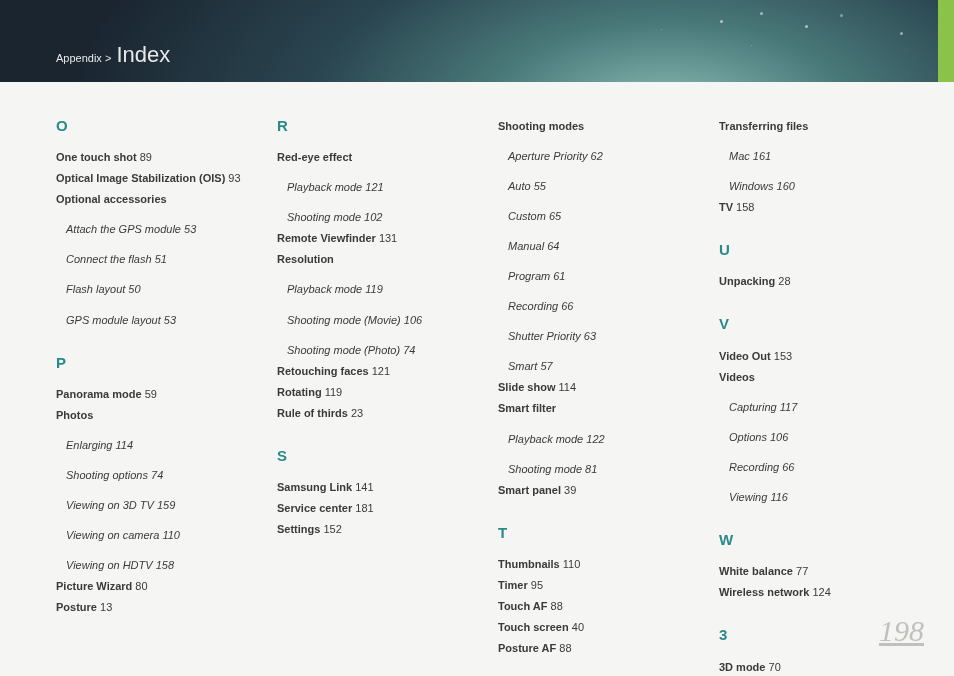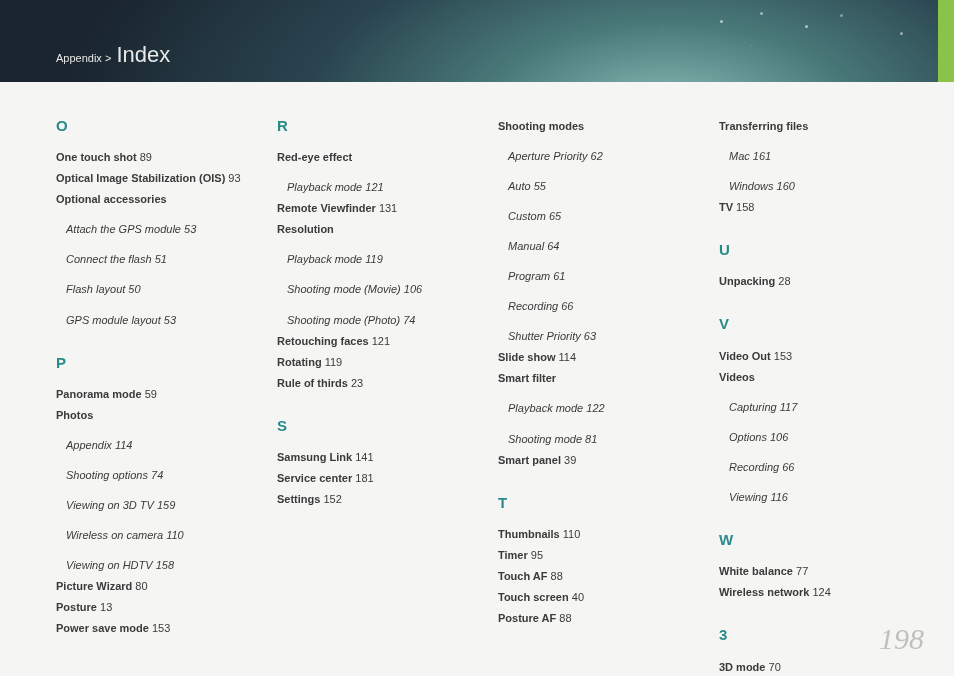--- a/index.html
+++ b/index.html
@@ -77,26 +77,27 @@
     font-weight: normal;
     margin-left: 10px;
     margin-top: 13px;
     font-style: italic;
   }
   .page-num {
     font-weight: normal;
   }
   .footer-page {
     position: absolute;
-    bottom: 20px;
+    bottom: 28px;
     right: 30px;
     font-size: 30px;
     font-style: italic;
     color: #c0c0bc;
     font-family: Georgia, serif;
+    text-decoration: underline;
   }
 </style>
 </head>
 <body>
 
 <div class="header">
   <div class="green-tab"></div>
   <div class="breadcrumb">
     <span>Appendix &gt;</span>
     <span class="title">Index</span>
@@ -109,33 +110,33 @@
       <div class="entry-main"><span>One touch shot</span><span class="page-num">  89</span></div>
       <div class="entry-main"><span>Optical Image Stabilization (OIS)</span><span class="page-num">  93</span></div>
       <div class="entry-main"><span>Optional accessories</span></div>
       <div class="entry-sub"><span>Attach the GPS module</span><span class="page-num">  53</span></div>
       <div class="entry-sub"><span>Connect the flash</span><span class="page-num">  51</span></div>
       <div class="entry-sub"><span>Flash layout</span><span class="page-num">  50</span></div>
       <div class="entry-sub"><span>GPS module layout</span><span class="page-num">  53</span></div>
       <div class="letter">P</div>
       <div class="entry-main"><span>Panorama mode</span><span class="page-num">  59</span></div>
       <div class="entry-main"><span>Photos</span></div>
-      <div class="entry-sub"><span>Appendix</span><span class="page-num">  114</span></div>
+      <div class="entry-sub"><span>Enlarging</span><span class="page-num">  114</span></div>
       <div class="entry-sub"><span>Shooting options</span><span class="page-num">  74</span></div>
       <div class="entry-sub"><span>Viewing on 3D TV</span><span class="page-num">  159</span></div>
-      <div class="entry-sub"><span>Wireless on camera</span><span class="page-num">  110</span></div>
+      <div class="entry-sub"><span>Viewing on camera</span><span class="page-num">  110</span></div>
       <div class="entry-sub"><span>Viewing on HDTV</span><span class="page-num">  158</span></div>
       <div class="entry-main"><span>Picture Wizard</span><span class="page-num">  80</span></div>
       <div class="entry-main"><span>Posture</span><span class="page-num">  13</span></div>
-      <div class="entry-main"><span>Power save mode</span><span class="page-num">  153</span></div>
     </div>
   <div class="col">
       <div class="letter">R</div>
       <div class="entry-main"><span>Red-eye effect</span></div>
       <div class="entry-sub"><span>Playback mode</span><span class="page-num">  121</span></div>
+      <div class="entry-sub"><span>Shooting mode</span><span class="page-num">  102</span></div>
       <div class="entry-main"><span>Remote Viewfinder</span><span class="page-num">  131</span></div>
       <div class="entry-main"><span>Resolution</span></div>
       <div class="entry-sub"><span>Playback mode</span><span class="page-num">  119</span></div>
       <div class="entry-sub"><span>Shooting mode (Movie)</span><span class="page-num">  106</span></div>
       <div class="entry-sub"><span>Shooting mode (Photo)</span><span class="page-num">  74</span></div>
       <div class="entry-main"><span>Retouching faces</span><span class="page-num">  121</span></div>
       <div class="entry-main"><span>Rotating</span><span class="page-num">  119</span></div>
       <div class="entry-main"><span>Rule of thirds</span><span class="page-num">  23</span></div>
       <div class="letter">S</div>
       <div class="entry-main"><span>Samsung Link</span><span class="page-num">  141</span></div>
@@ -144,20 +145,21 @@
     </div>
   <div class="col">
       <div class="entry-main"><span>Shooting modes</span></div>
       <div class="entry-sub"><span>Aperture Priority</span><span class="page-num">  62</span></div>
       <div class="entry-sub"><span>Auto</span><span class="page-num">  55</span></div>
       <div class="entry-sub"><span>Custom</span><span class="page-num">  65</span></div>
       <div class="entry-sub"><span>Manual</span><span class="page-num">  64</span></div>
       <div class="entry-sub"><span>Program</span><span class="page-num">  61</span></div>
       <div class="entry-sub"><span>Recording</span><span class="page-num">  66</span></div>
       <div class="entry-sub"><span>Shutter Priority</span><span class="page-num">  63</span></div>
+      <div class="entry-sub"><span>Smart</span><span class="page-num">  57</span></div>
       <div class="entry-main"><span>Slide show</span><span class="page-num">  114</span></div>
       <div class="entry-main"><span>Smart filter</span></div>
       <div class="entry-sub"><span>Playback mode</span><span class="page-num">  122</span></div>
       <div class="entry-sub"><span>Shooting mode</span><span class="page-num">  81</span></div>
       <div class="entry-main"><span>Smart panel</span><span class="page-num">  39</span></div>
       <div class="letter">T</div>
       <div class="entry-main"><span>Thumbnails</span><span class="page-num">  110</span></div>
       <div class="entry-main"><span>Timer</span><span class="page-num">  95</span></div>
       <div class="entry-main"><span>Touch AF</span><span class="page-num">  88</span></div>
       <div class="entry-main"><span>Touch screen</span><span class="page-num">  40</span></div>

